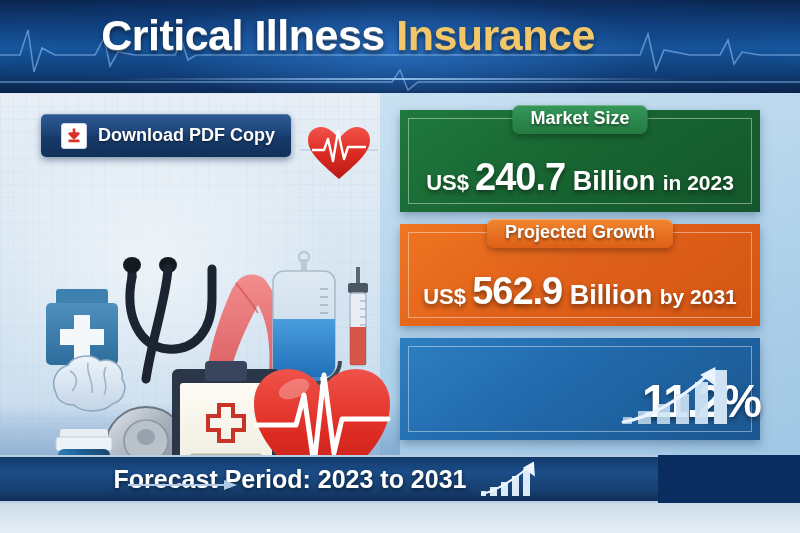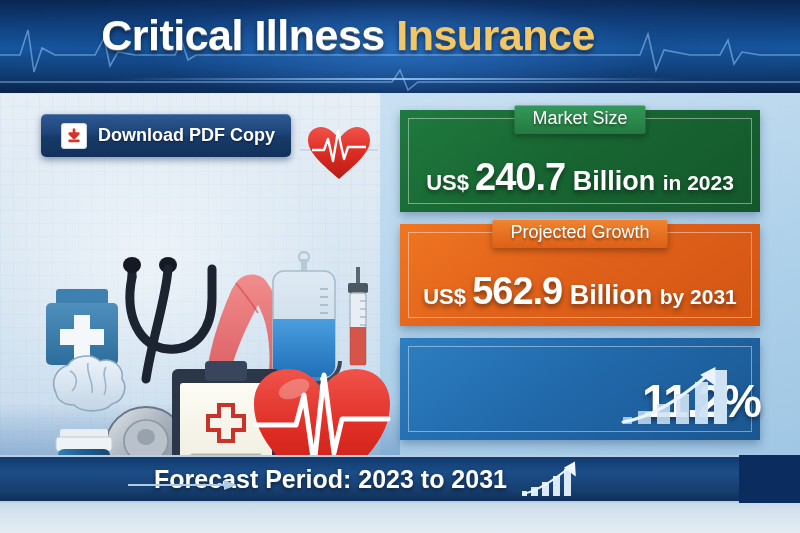--- a/index.html
+++ b/index.html
@@ -77,22 +77,22 @@
   .card {
     position:absolute; left:400px; width:360px; height:102px;
     box-shadow:0 4px 9px rgba(30,60,100,.38);
   }
   .card-inner-border {
     position:absolute; left:8px; top:8px; right:8px; bottom:8px;
     border:1px solid rgba(255,255,255,.42);
   }
   .card-chip {
     position:absolute; top:-5px; left:50%; transform:translateX(-50%);
-    padding:3px 18px 5px; border-radius:2px; white-space:nowrap;
-    color:#fff; font-size:18px; font-weight:normal;
+    padding:3px 18px 5px; border-radius:7px; white-space:nowrap;
+    color:#fff; font-size:18px; font-weight:bold;
     text-shadow:0 2px 3px rgba(0,0,0,.45);
     box-shadow:0 3px 6px rgba(0,0,0,.3), inset 0 1px 0 rgba(255,255,255,.3);
   }
   .card-value {
     position:absolute; left:0; top:48px; width:360px; text-align:center;
     color:#fff; white-space:nowrap; line-height:1;
     text-shadow:0 3px 5px rgba(0,0,0,.45);
   }
   .v-sm  { font-size:22px; font-weight:bold; }
   .v-big { font-size:38px; font-weight:bold; letter-spacing:-1px; }
@@ -110,21 +110,21 @@
   #card-cagr { top:338px;
     background:linear-gradient(145deg,#2d7fc1 0%, #2169ab 45%, #1b568f 100%); }
   #card-cagr .card-chip { background:linear-gradient(180deg,#3c8ece 0%, #2874b4 100%); }
   #card-cagr .card-value { text-align:right; padding-left:92px; top:40px; }
   #card-cagr .v-cagr { font-size:46px; font-weight:bold; letter-spacing:-2px; }
 
   .cagr-chart { position:absolute; right:24px; top:20px; width:115px; height:70px; }
 
   
   .forecast-bar {
-    position:absolute; left:0; top:455px; width:739px; height:48px;
+    position:absolute; left:0; top:455px; width:658px; height:48px;
     background:linear-gradient(180deg,#123a6d 0%, #1b4d88 35%, #173f70 75%, #102f57 100%);
     border-top:2px solid #b9cee0; border-bottom:2px solid #b9cee0;
     display:flex; align-items:center; justify-content:center; gap:14px;text-align:center;
   }
   .fc-arrow { position:absolute; left:128px; top:22px; width:110px; height:12px; }
   .forecast-text {
     color:#fff; font-size:25px; font-weight:bold; white-space:nowrap;
     text-shadow:0 2px 4px rgba(0,0,0,.55);
   }
   .fc-chart { width:64px; height:36px; }

